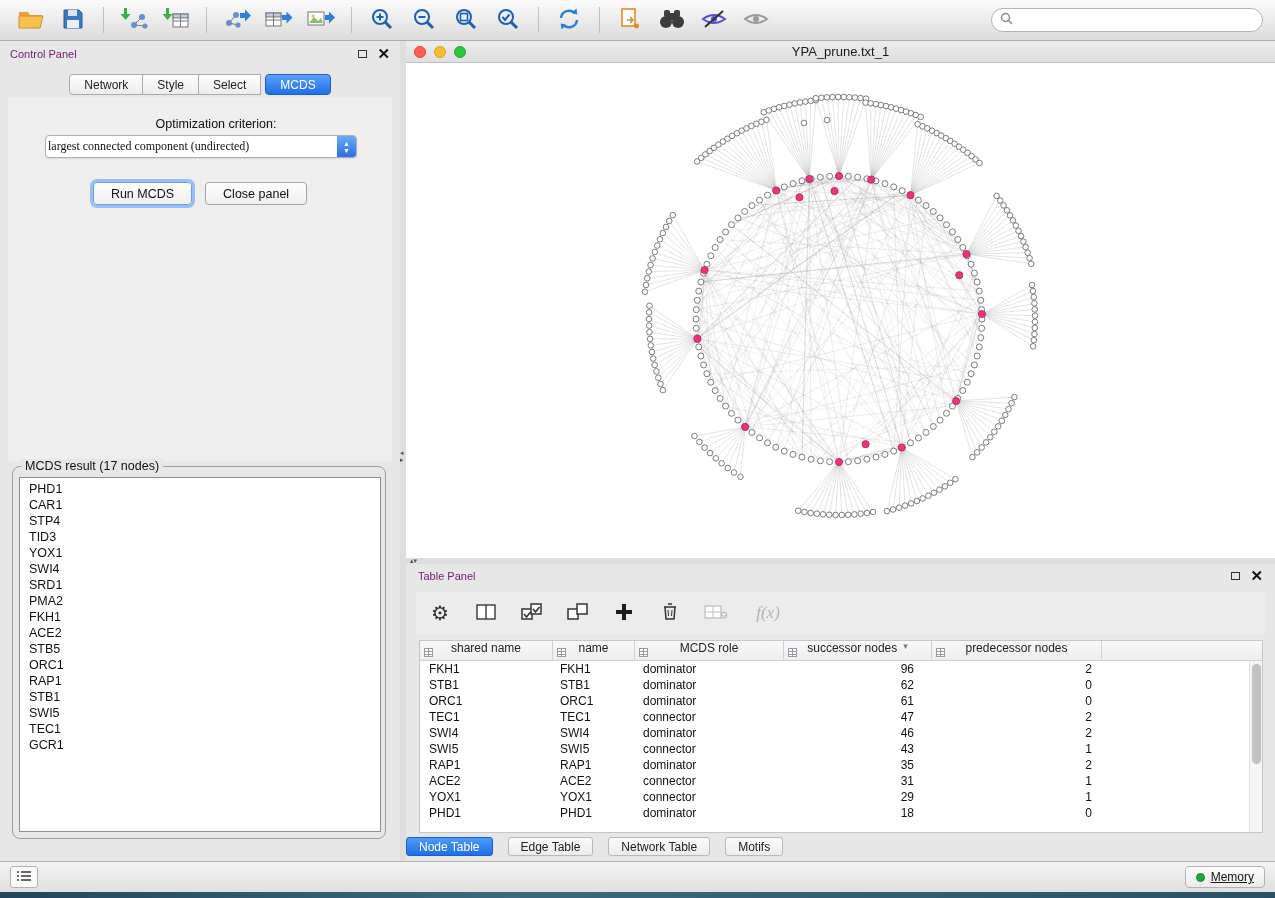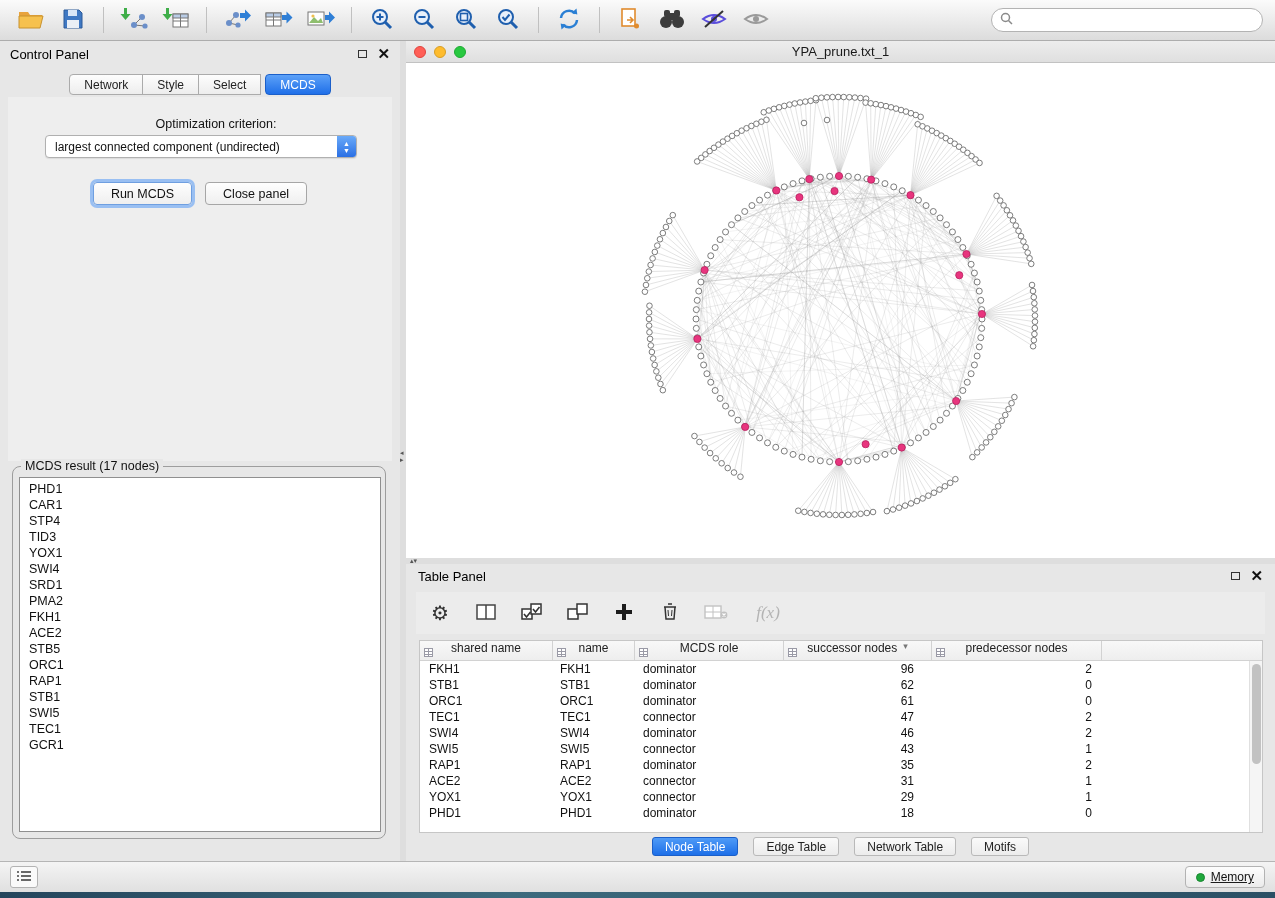--- a/index.html
+++ b/index.html
@@ -13,35 +13,35 @@
     display:flex; align-items:center; padding:0 12px; gap:4px; }
   .tbtn { width:38px; height:32px; display:flex; align-items:center; justify-content:center; border-radius:4px; }
   .tsep { width:1px; height:26px; background:#c0c0c0; margin:0 7px; }
   .searchbox { margin-left:auto; width:272px; height:24px; border:1px solid #b3b3b3; border-radius:12px;
     background:#fff; display:flex; align-items:center; padding:0 8px; gap:5px; }
   .searchbox input { border:none; outline:none; flex:1; font-size:12px; background:transparent; font-family:"Liberation Sans",sans-serif; }
 
   
   .control-panel { position:absolute; left:0; top:41px; width:400px; height:820px; background:#e7e7e7; }
   .panel-header { height:26px; display:flex; align-items:center; padding:0 10px; }
-  .panel-title { font-size:13px; color:#000000; }
+  .panel-title { font-size:11px; color:#701a75; }
   .panel-header-icons { margin-left:auto; display:flex; align-items:center; gap:10px; }
   .float-glyph { width:9px; height:8px; border:1.5px solid #333; display:inline-block; }
   .close-glyph { font-size:15px; font-weight:bold; color:#111; line-height:10px; }
   .cp-tabs { position:absolute; left:0; top:33px; width:100%; display:flex; justify-content:center; }
   .cp-tab { height:21px; padding:8px 14px; display:flex; align-items:center; font-size:12px;
     background:linear-gradient(#fdfdfd,#ededed); border:1px solid #ababab; margin-left:-1px; color:#222; }
   .cp-tab:first-child { border-radius:4px 0 0 4px; margin-left:0; }
   .cp-tab-active { background:linear-gradient(#5ca1f8,#1f6fe8); border-color:#1b5fc9; color:#fff; border-radius:4px; margin-left:4px; }
   .cp-content { position:absolute; left:8px; top:56px; width:384px; height:364px; background:#eeeeee; }
   .opt-label { position:absolute; left:16px; top:20px; width:100%; text-align:center; font-size:12.5px; color:#111; }
   .criterion-select { position:absolute; left:37px; top:38px; width:312px; height:23px; background:#fff;
     border:1px solid #b0b0b0; border-radius:4px; box-shadow:0 1px 1px rgba(0,0,0,0.08);
     display:flex; align-items:center; }
-  .criterion-select .val { flex:1; padding-left:9px; font-size:12px; color:#111; white-space:nowrap; overflow:hidden; }
+  .criterion-select .val { flex:1; padding-left:2px; font-size:12px; color:#111; white-space:nowrap; overflow:hidden;font-family:Liberation Serif, serif; }
   .stepper { width:19px; height:100%; border-radius:0 3px 3px 0; background:linear-gradient(#6aaaf9,#2a6fe4);
     display:flex; flex-direction:column; align-items:center; justify-content:center; color:#fff; font-size:7px; line-height:7px; }
   .cp-buttons { position:absolute; left:0; top:72px; width:100%; display:flex; justify-content:center; gap:13px; }
   .cp-btn { height:23px; padding:0 17px; font-size:12.5px; color:#111; background:linear-gradient(#fefefe,#efefef);
     border:1px solid #a6a6a6; border-radius:4px; display:flex; align-items:center; font-family:"Liberation Sans",sans-serif;margin-top:13px; }
   .cp-btn.focused { box-shadow:0 0 0 3px rgba(97,160,245,0.6); border-color:#6f9fe0; }
   .mcds-fieldset { position:absolute; left:12px; top:425px; width:374px; height:373px;
     border:1px solid #9d9d9d; border-radius:8px; }
   .mcds-legend { position:absolute; left:8px; top:-8px; background:#e7e7e7; padding:0 4px; font-size:12.5px; color:#111; }
   .mcds-list { position:absolute; left:6px; top:10px; width:362px; height:355px; background:#fff;
@@ -85,21 +85,21 @@
   .tr { display:flex; height:16px; align-items:center; }
   .td { font-size:12px; color:#111; white-space:nowrap; overflow:hidden; }
   .c0 { width:133px; padding-left:9px; }
   .c1 { width:82px; padding-left:7px; }
   .c2 { width:149px; padding-left:8px; }
   .c3 { width:148px; text-align:right; padding-right:18px; }
   .c4 { width:170px; text-align:right; padding-right:10px; }
   .cfill { flex:1; }
   .nt-scroll { position:absolute; right:0; top:20px; bottom:0; width:13px; background:#f5f5f5; border-left:1px solid #e0e0e0; }
   .nt-thumb { position:absolute; left:2px; top:3px; width:9px; height:100px; background:#c2c2c2; border-radius:5px; }
-  .tp-tabs { position:absolute; left:0; top:273px; width:100%; display:flex; justify-content:center; gap:15px; }
+  .tp-tabs { position:absolute; left:0; top:273px; width:100%; display:flex; gap:15px; }
   .bt-tab { height:19px; padding:0 12px; display:flex; align-items:center; font-size:12px;
     background:linear-gradient(#fafafa,#ececec); border:1px solid #b9b9b9; border-radius:3px; color:#222; }
   .bt-tab-active { background:linear-gradient(#4f9bf7,#1d6fe8); border-color:#1b5fc9; color:#fff; }
 
   
   .status-bar { position:absolute; left:0; top:861px; width:1275px; height:31px;
     background:linear-gradient(#f4f4f4,#e0e0e0); border-top:1px solid #b5b5b5;
     display:flex; align-items:center; padding:0 10px;text-decoration:underline; }
   .sb-left-btn { width:28px; height:22px; border:1px solid #b3b3b3; border-radius:3px; background:#fafafa;
     display:flex; align-items:center; justify-content:center; }

